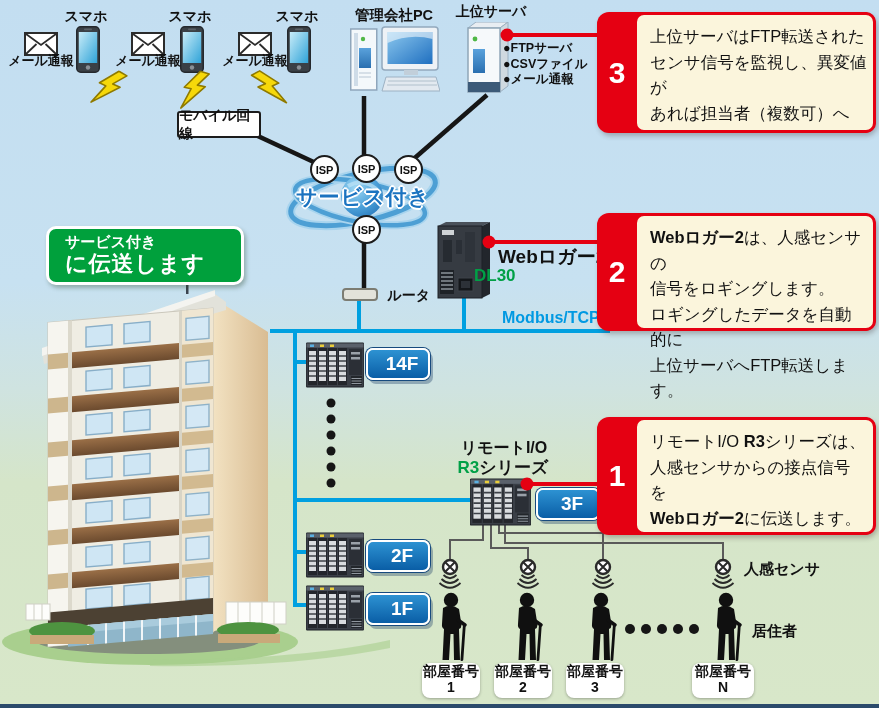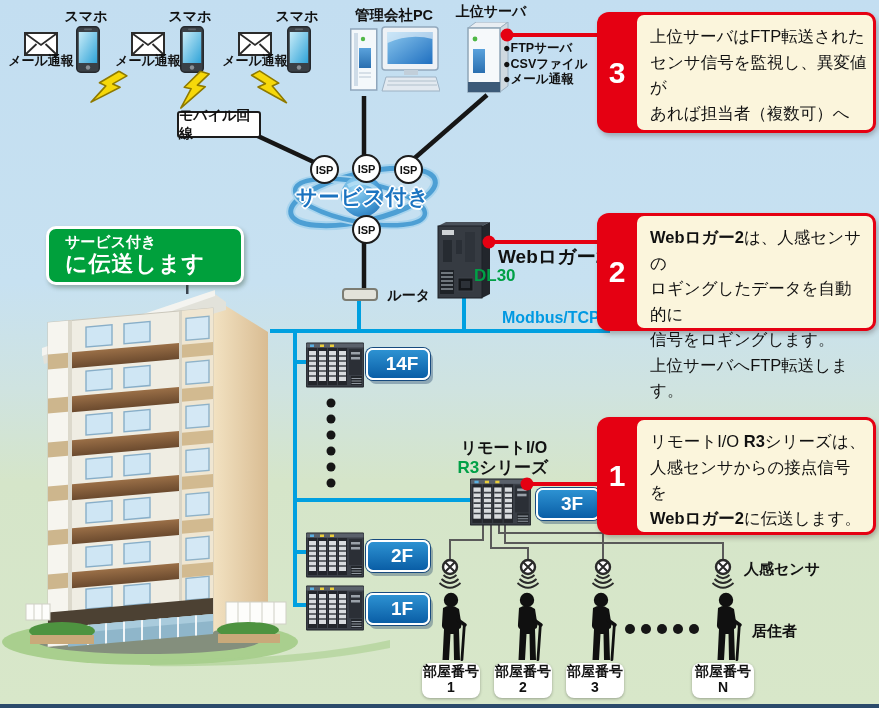--- a/index.html
+++ b/index.html
@@ -392,22 +392,22 @@
       <div>上位サーバはFTP転送された</div>
       <div>センサ信号を監視し、異変値が</div>
       <div>あれば担当者（複数可）へ</div>
     </div>
   </div>
 
   <div class="abs callout" style="top:213px;height:118px;">
     <div class="co-num">2</div>
     <div class="co-body">
       <div><b>Webロガー2</b><span>は、人感センサの</span></div>
+      <div>信号をロギングします。</div>
       <div>ロギングしたデータを自動的に</div>
-      <div>信号をロギングします。</div>
       <div>上位サーバへFTP転送します。</div>
     </div>
   </div>
 
   <div class="abs callout" style="top:417px;height:118px;">
     <div class="co-num">1</div>
     <div class="co-body">
       <div><span>リモートI/O </span><b>R3</b><span>シリーズは、</span></div>
       <div>人感センサからの接点信号を</div>
       <div><b>Webロガー2</b><span>に伝送します。</span></div>

